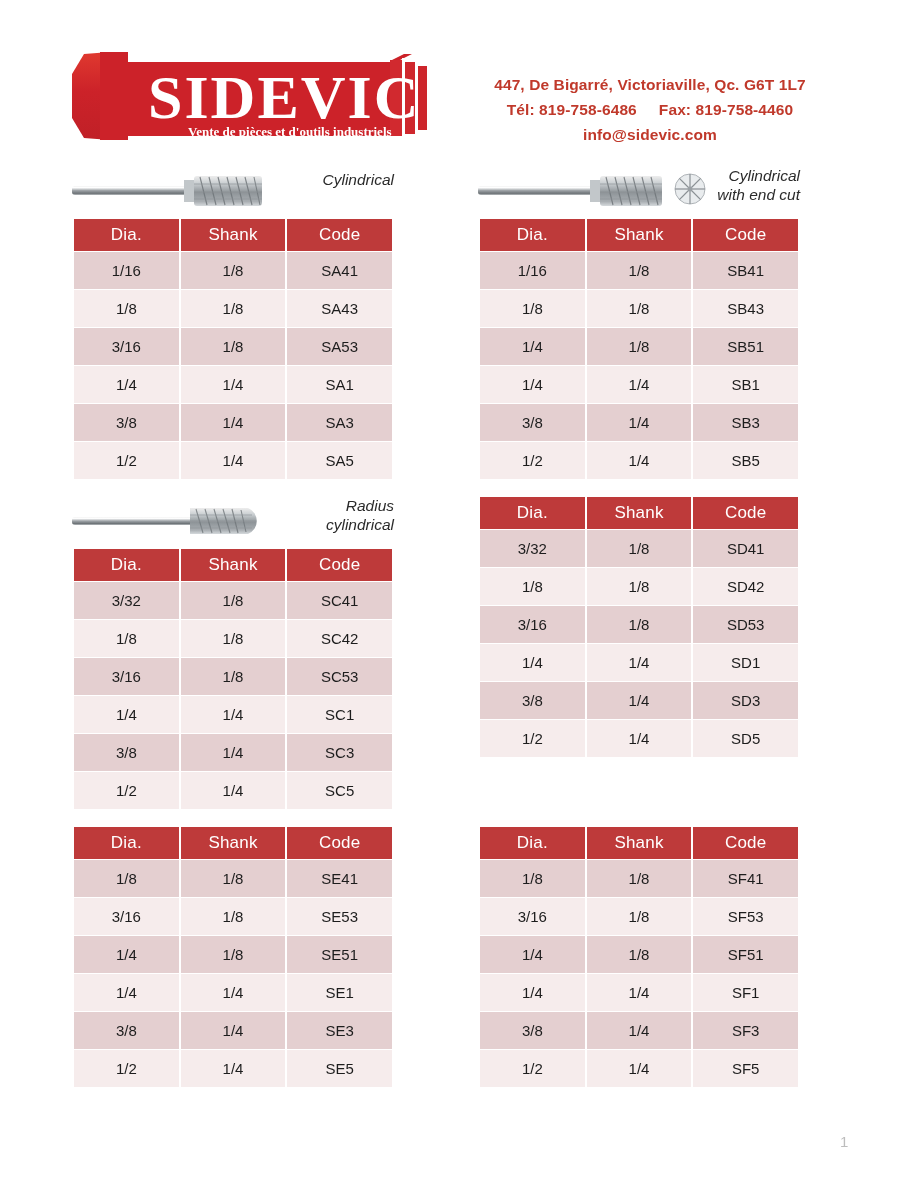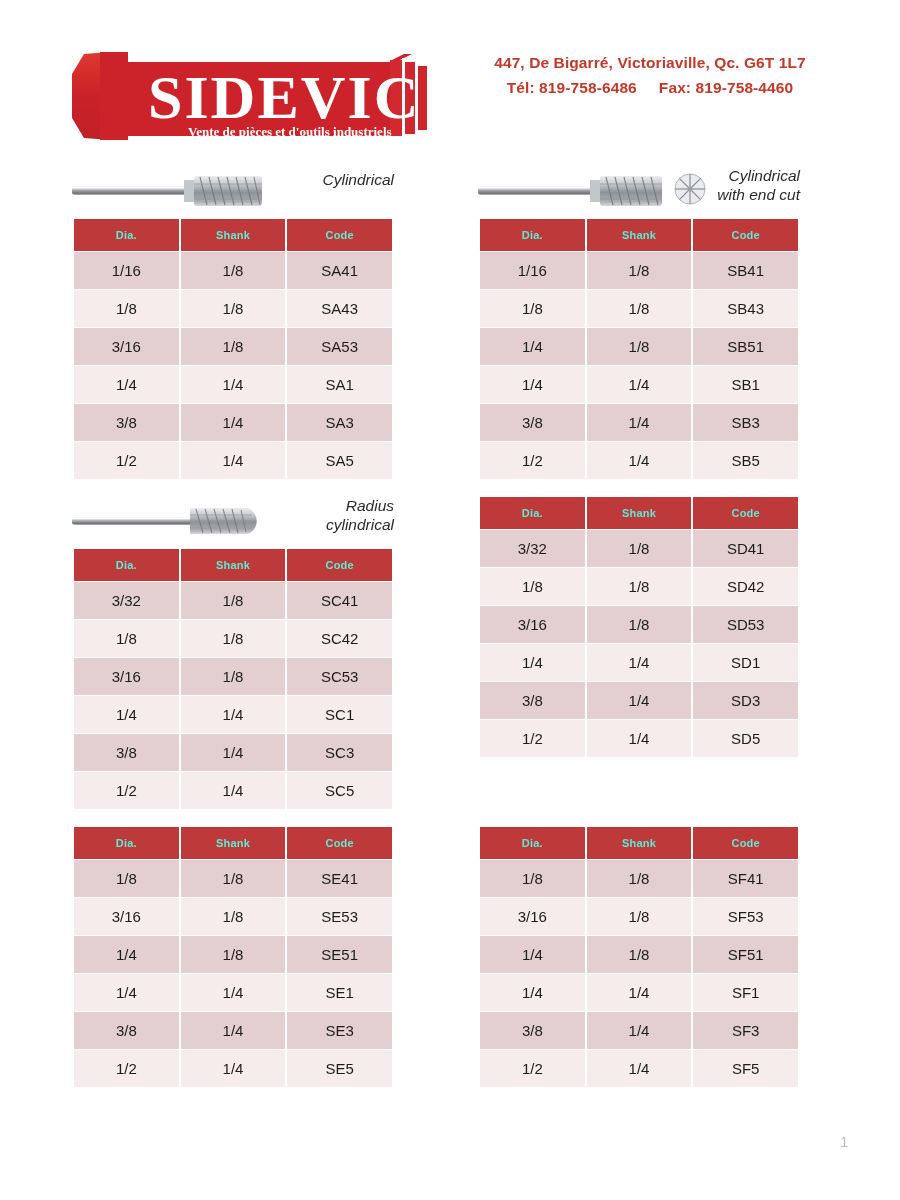--- a/index.html
+++ b/index.html
@@ -15,21 +15,21 @@
   
   .header{
     position:absolute;left:0;top:0;width:712px;height:155px;
   }
   .logo{
     position:absolute;left:70px;top:44px;width:360px;height:104px;
   }
   .logo svg{display:block;}
 
   .contact{
-    position:absolute;left:440px;top:50px;width:420px;
+    position:absolute;left:440px;top:72px;width:420px;
     text-align:center;
     color:#c0392b;
     font-weight:bold;
     font-size:15.5px;
     line-height:25px;
     letter-spacing:0.1px;
   }
   .contact .line2 .gap{display:inline-block;width:22px;}
 
   
@@ -63,23 +63,23 @@
   .endcut-icon{position:absolute;top:6px;left:195px;}
 
   table.burr{
     border-collapse:separate;
     border-spacing:2px 1px;
     width:322px;
     table-layout:fixed;
   }
   table.burr th{
     background:#be3a3a;
-    color:#5eead4;
-    font-weight:bold;
-    font-size:11px;
+    color:#ffffff;
+    font-weight:normal;
+    font-size:17px;
     height:30px;
     letter-spacing:.2px;
     border:0;
   }
   table.burr td{
     text-align:center;
     font-size:15px;
     color:#1d1d1d;
     height:35px;
     border:0;
@@ -126,20 +126,21 @@
 
       <text x="118" y="92" font-family="'Liberation Serif', serif" font-size="13" font-weight="bold" fill="#ffffff">Vente de pièces et d'outils industriels</text>
     </svg>
   </div>
 
   <div class="contact">
     <div>447, De Bigarré, Victoriaville, Qc. G6T 1L7</div>
     <div class="line2">
       <span>Tél: 819-758-6486</span><span class="gap"></span><span>Fax: 819-758-4460</span>
     </div>
+    <div>info@sidevic.com</div>
   </div>
 
 </div>
 
 <div class="sheet">
 
   <div class="block col-l row-1">
     <div class="tool-strip">
       <div class="tool-art">
         <svg width="200" height="46" viewBox="0 0 200 46">

